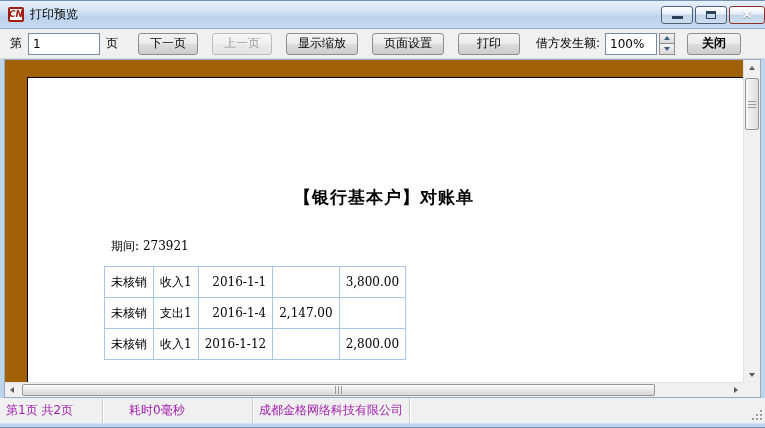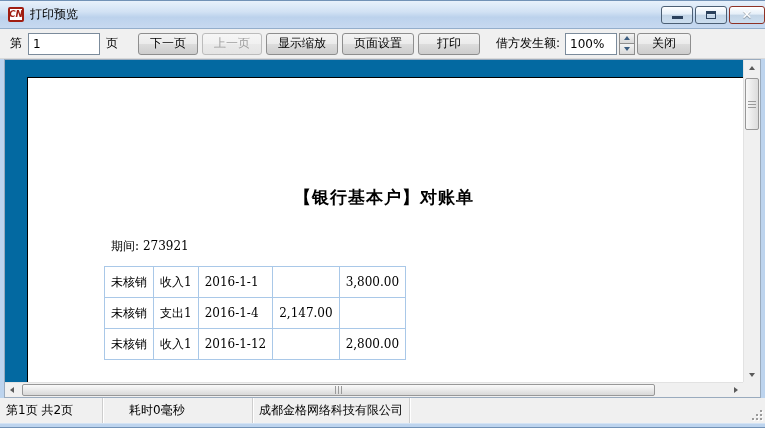--- a/index.html
+++ b/index.html
@@ -42,65 +42,65 @@
     padding:0 10px; border-bottom:1px solid #d9d9d9;
   }
   .tlabel{ font-size:12px; color:#000; }
   .tinput{
     height:22px; border:1px solid #7b8b9b; background:#fff; font-size:12px;
     padding:0 4px; font-family:inherit; outline:none;
   }
   #pageNum{ width:72px; margin:0 6px 0 6px; }
   #zoomVal{ width:52px; margin-left:5px; }
   .btn{
-    height:22px; padding:0 11px; margin-left:4px; font-size:12px; color:#000;
+    height:22px; padding:0 11px; margin-left:14px; font-size:12px; color:#000;
     background:linear-gradient(to bottom,#f3f3f3 0%,#ebebeb 49%,#dcdcdc 50%,#cdcdcd 100%);
     border:1px solid #8e8e8e; border-radius:3px; font-family:inherit; white-space:nowrap;
   }
   .btn.first{ margin-left:20px; }
   .btn.disabled{
     color:#9d9d9d; border-color:#bcbcbc;
     background:linear-gradient(to bottom,#f6f6f6 0%,#f1f1f1 49%,#eaeaea 50%,#e4e4e4 100%);
   }
   .zoom-wrap{ display:flex; align-items:center; margin-left:16px; }
   .spinner{ width:16px; height:22px; display:flex; flex-direction:column; margin-left:2px; }
   .spin-btn{
     flex:1; border:1px solid #8e8e8e; display:flex; align-items:center; justify-content:center;
     background:linear-gradient(to bottom,#f4f4f4,#d9d9d9);
   }
   .spin-btn + .spin-btn{ border-top:none; }
   .tri-up{ width:0;height:0;border-left:3px solid transparent;border-right:3px solid transparent;border-bottom:4px solid #3c5d80; }
   .tri-dn{ width:0;height:0;border-left:3px solid transparent;border-right:3px solid transparent;border-top:4px solid #3c5d80; }
-  .btn.close-btn{ margin-left:2px; padding:0 14px; }
+  .btn.close-btn{ margin-left:12px; padding:0 14px;font-weight:bold; }
   
   .preview{
     flex:1 1 auto; margin:0 4px; position:relative; background:#f0f0f0;
     border:1px solid #9aabbe; overflow:hidden;
   }
   .canvas{
     position:absolute; left:0; top:0; right:17px; bottom:15px;
-    background:#0369a1; overflow:hidden;
+    background:#a16207; overflow:hidden;
   }
   .page{
     position:absolute; left:22px; top:17px; width:930px; height:620px;
     background:#fff; border:1px solid #000;
     font-family:"DejaVu Serif","Liberation Serif",serif; color:#000;
   }
   .doc-title{
     position:absolute; top:108px; left:0; width:712px; text-align:center;
     font-size:17px; font-weight:bold; letter-spacing:1px;
   }
   .period{ position:absolute; top:160px; left:83px; font-size:12px; }
   .period b{ font-weight:normal; }
   table.stmt{
     position:absolute; top:188px; left:76px; border-collapse:collapse;
     font-size:12px;
   }
   table.stmt th, table.stmt td{
-    border:1px solid #a9c8e8; height:31px; font-weight:normal; padding:0 6px;
+    border:1px solid #a9c8e8; height:31px; font-weight:normal; padding:0 6px;text-align:right;
   }
   table.stmt th{ text-align:center; }
   td.al{ text-align:left; }
   td.ar{ text-align:right; padding-right:10px; }
   .c0{ width:133px; } .c1{ width:120px; } .c2{ width:100px; } .c3{ width:143px; } .c4{ width:138px; }
   
   .vscroll{
     position:absolute; right:0; top:0; bottom:15px; width:17px; background:#f0f0f0;
     border-left:1px solid #e2e2e2;
   }
@@ -130,21 +130,21 @@
     position:absolute; top:1px; height:12px; left:17px; width:633px;
     border:1px solid #979797; border-radius:2px;
     background:linear-gradient(to bottom,#fafafa,#d8d8d8);
     display:flex; align-items:center; justify-content:center;
   }
   .hthumb .grip-v{ width:7px; height:8px;
     background:repeating-linear-gradient(to right,#9a9a9a 0 1px,transparent 1px 3px); }
   
   .statusbar{
     height:25px; flex:0 0 25px; background:#f0f0f0; display:flex; align-items:center;
-    font-size:12px; color:#000000; position:relative;
+    font-size:12px; color:#a21caf; position:relative;
   }
   .sb-panel{ height:100%; display:flex; align-items:center; padding-left:6px;
     border-right:1px solid #cdcdcd; box-shadow:1px 0 0 #ffffff; }
   .sb-p1{ width:103px; } .sb-p2{ width:150px;padding-left:26px; } .sb-p3{ width:157px; }
   .sb-fill{ flex:1; border-right:none; box-shadow:none; }
   .grip{ position:absolute; right:3px; bottom:3px; width:12px; height:12px; }
   .grip i{
     position:absolute; width:2px; height:2px; background:#9b9b9b;
     box-shadow:1px 1px 0 #fdfdfd; right:0; bottom:0;
   }

